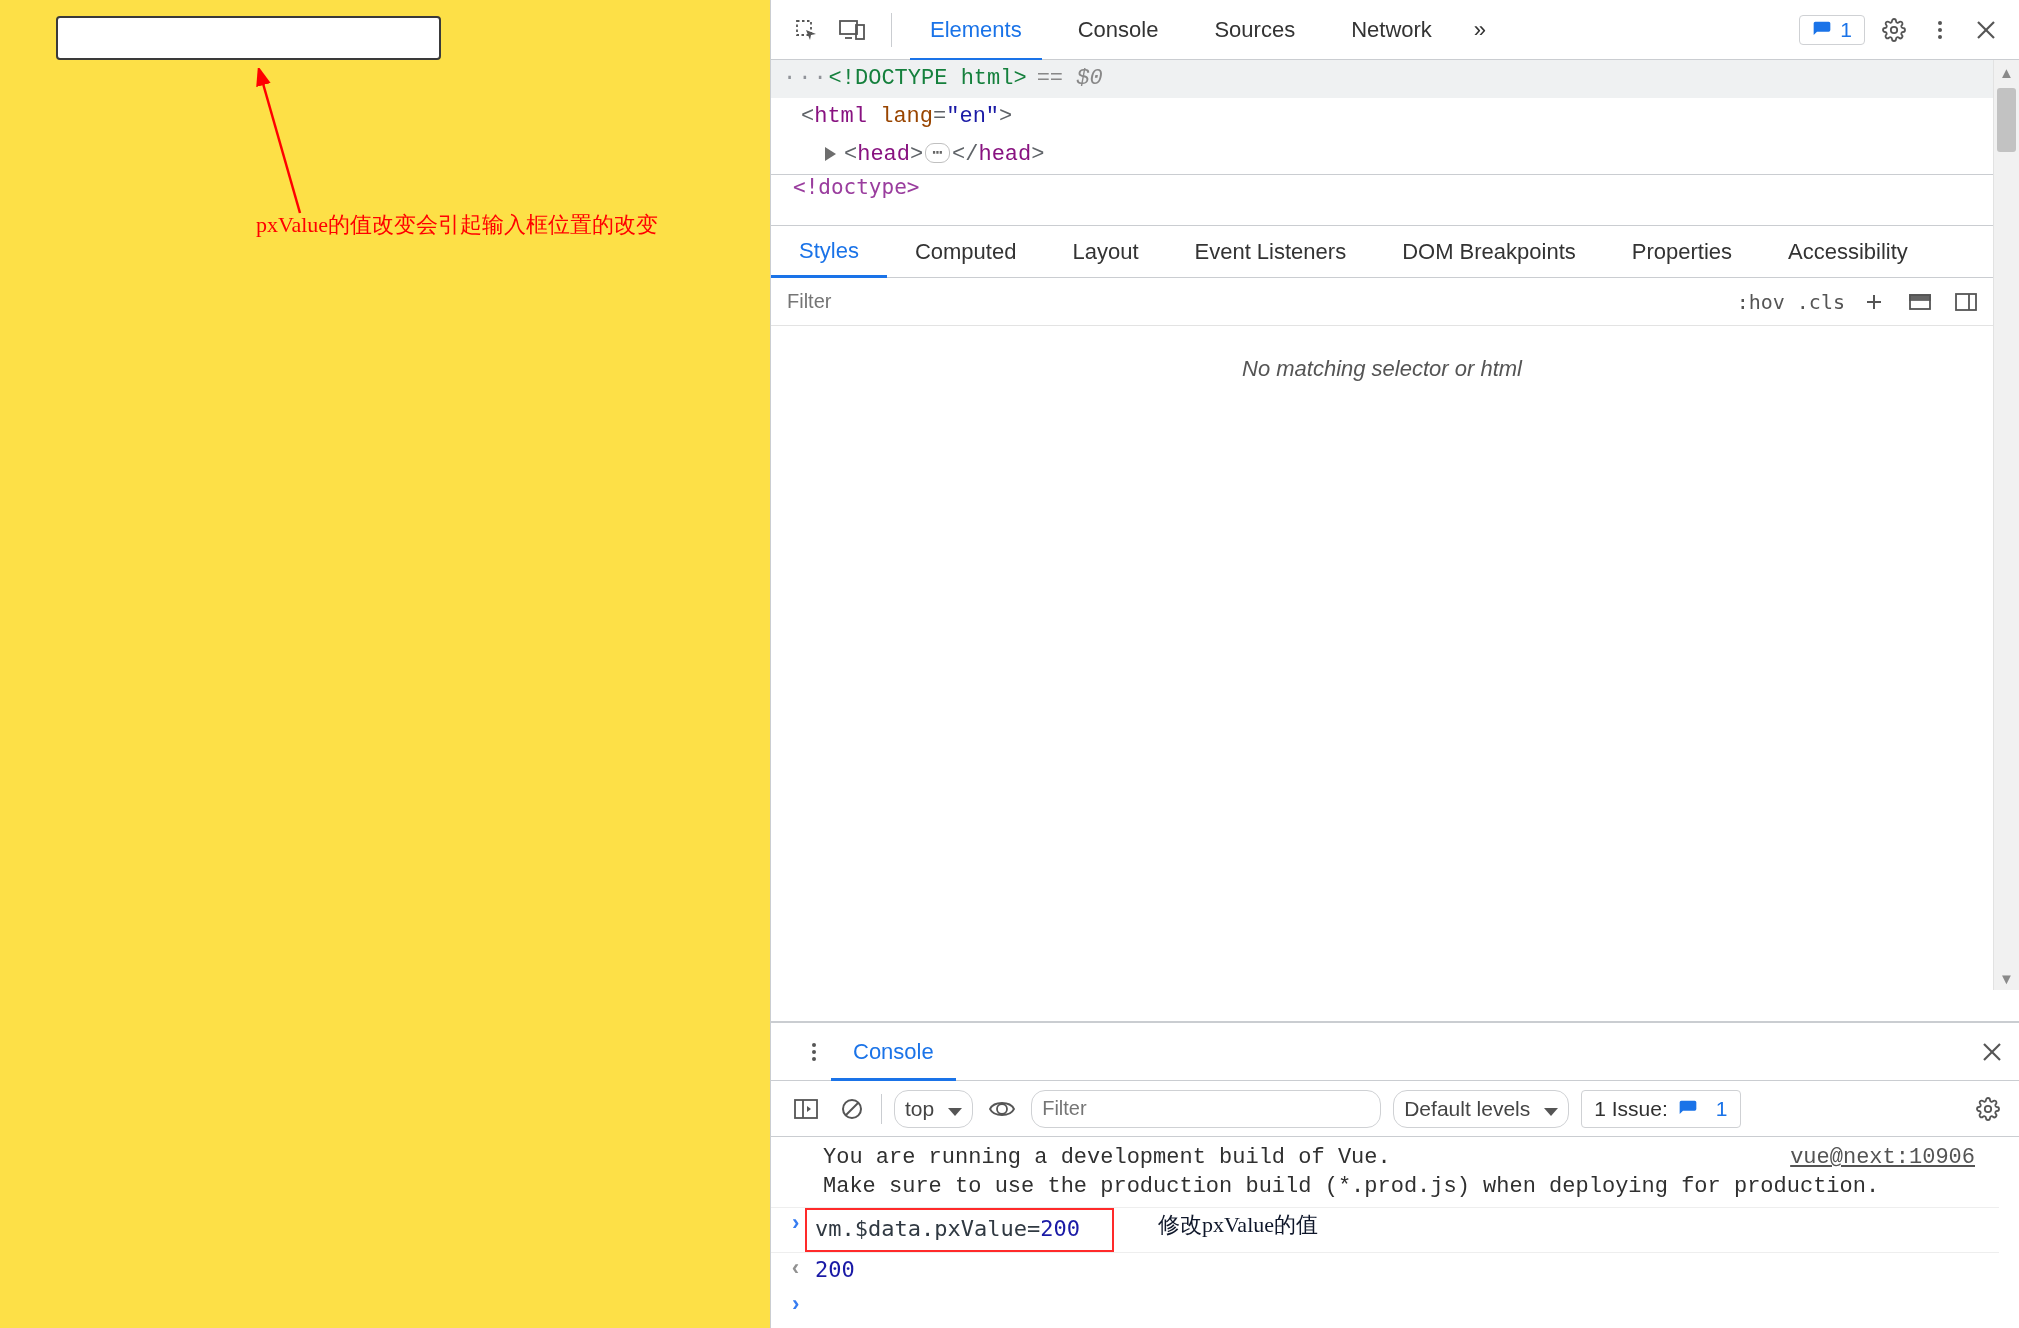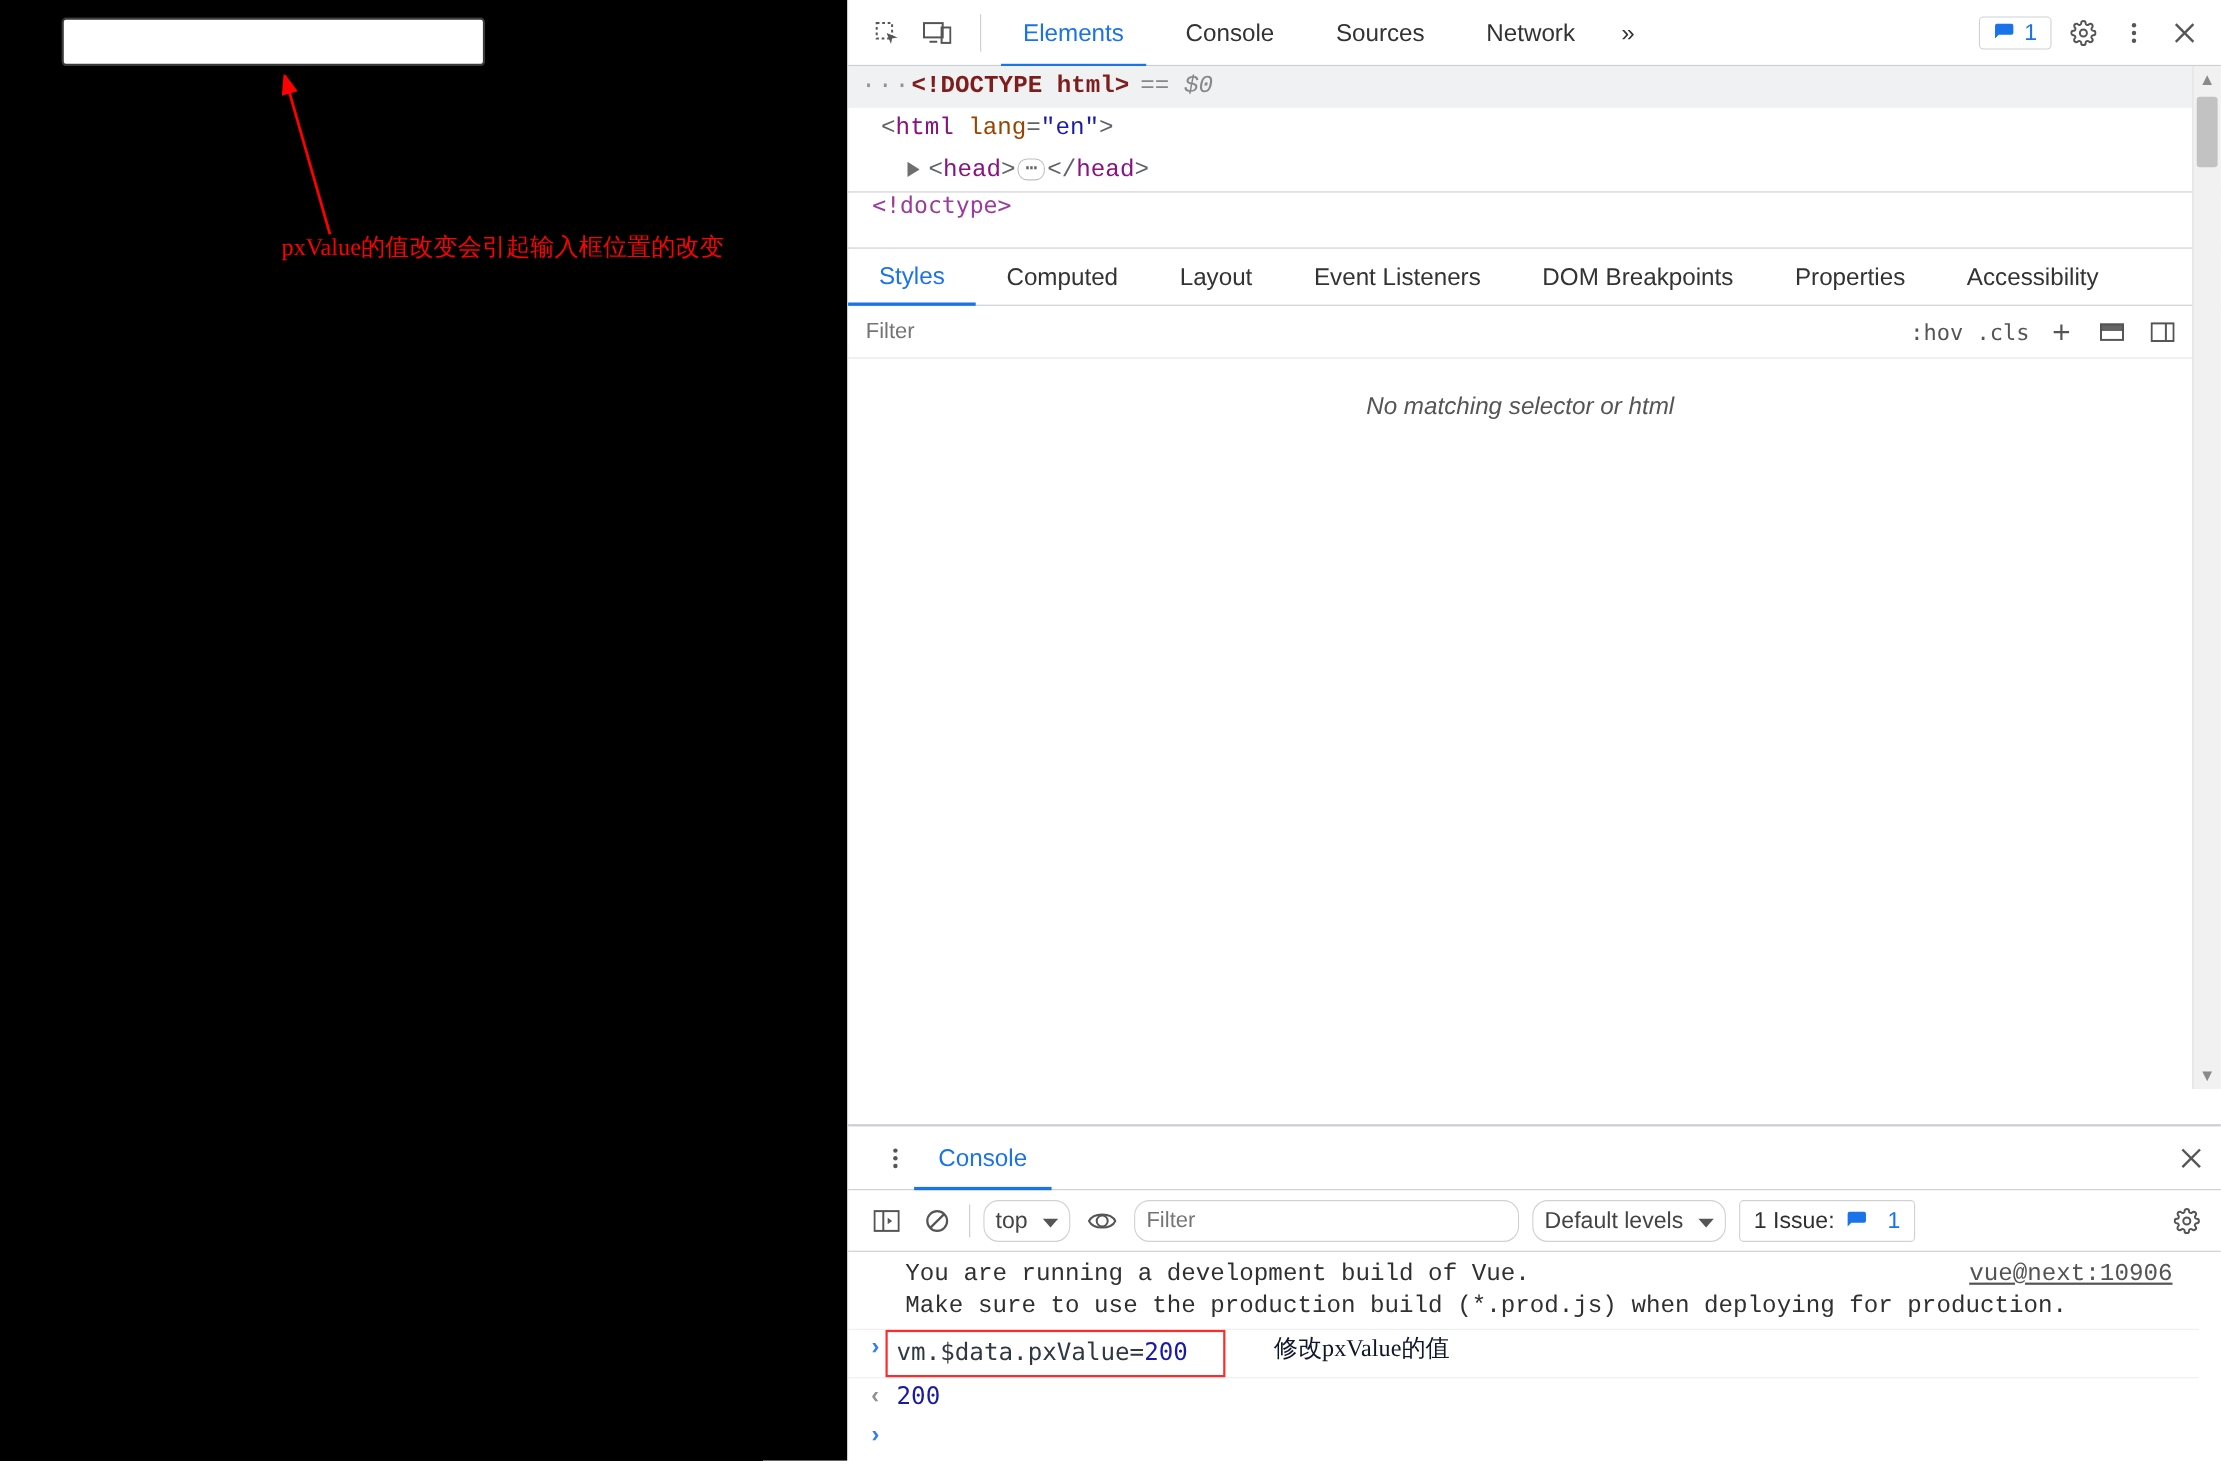--- a/index.html
+++ b/index.html
@@ -5,21 +5,21 @@
   * { box-sizing: border-box; margin: 0; padding: 0; }
   body {
     font-family: "Segoe UI", Arial, sans-serif;
     width: 2019px; height: 1328px;
     background: #ffffff;
     position: relative; overflow: hidden;
     color: #303942;
   }
   .page-left {
     position: absolute; left: 0; top: 0; width: 770px; height: 1328px;
-    background: #000000;
+    background: #fde047;
   }
   .input-box {
     position: absolute; left: 56px; top: 16px;
     width: 385px; height: 44px;
     border: 2px solid #3a3a3a; border-radius: 4px;
     background: #fff;
   }
   .arrow-svg { position: absolute; left: 250px; top: 68px; }
   .arrow-label {
     position: absolute; left: 256px; top: 210px;
@@ -65,21 +65,21 @@
   }
   .dom-line.highlight {
     background:#eff1f2; color:#909399;
     position:relative;
   }
   .dom-line.highlight .dots{ color:#909399; letter-spacing:2px;}
   .dom-line .punct{ color:#5f6368;}
   .dom-line .tag{ color:#881280;}
   .dom-line .attr{ color:#994500;}
   .dom-line .str{ color:#1a1aa6;}
-  .dom-line .gray{ color:#7f1d1d;font-weight:bold;}
+  .dom-line .gray{ color:#15803d;}
   .eq0{
     color:#888; font-style:italic; margin-left:10px;
   }
   .triangle::before{
     content:""; display:inline-block; border-style:solid;
     border-width:7px 0 7px 11px; border-color:transparent transparent transparent #6e6e6e;
     margin-right:8px; position:relative; top:1px;
   }
   .ellipsis-pill{
     display:inline-block; border:1px solid #c0c0c0; background:#fff;

